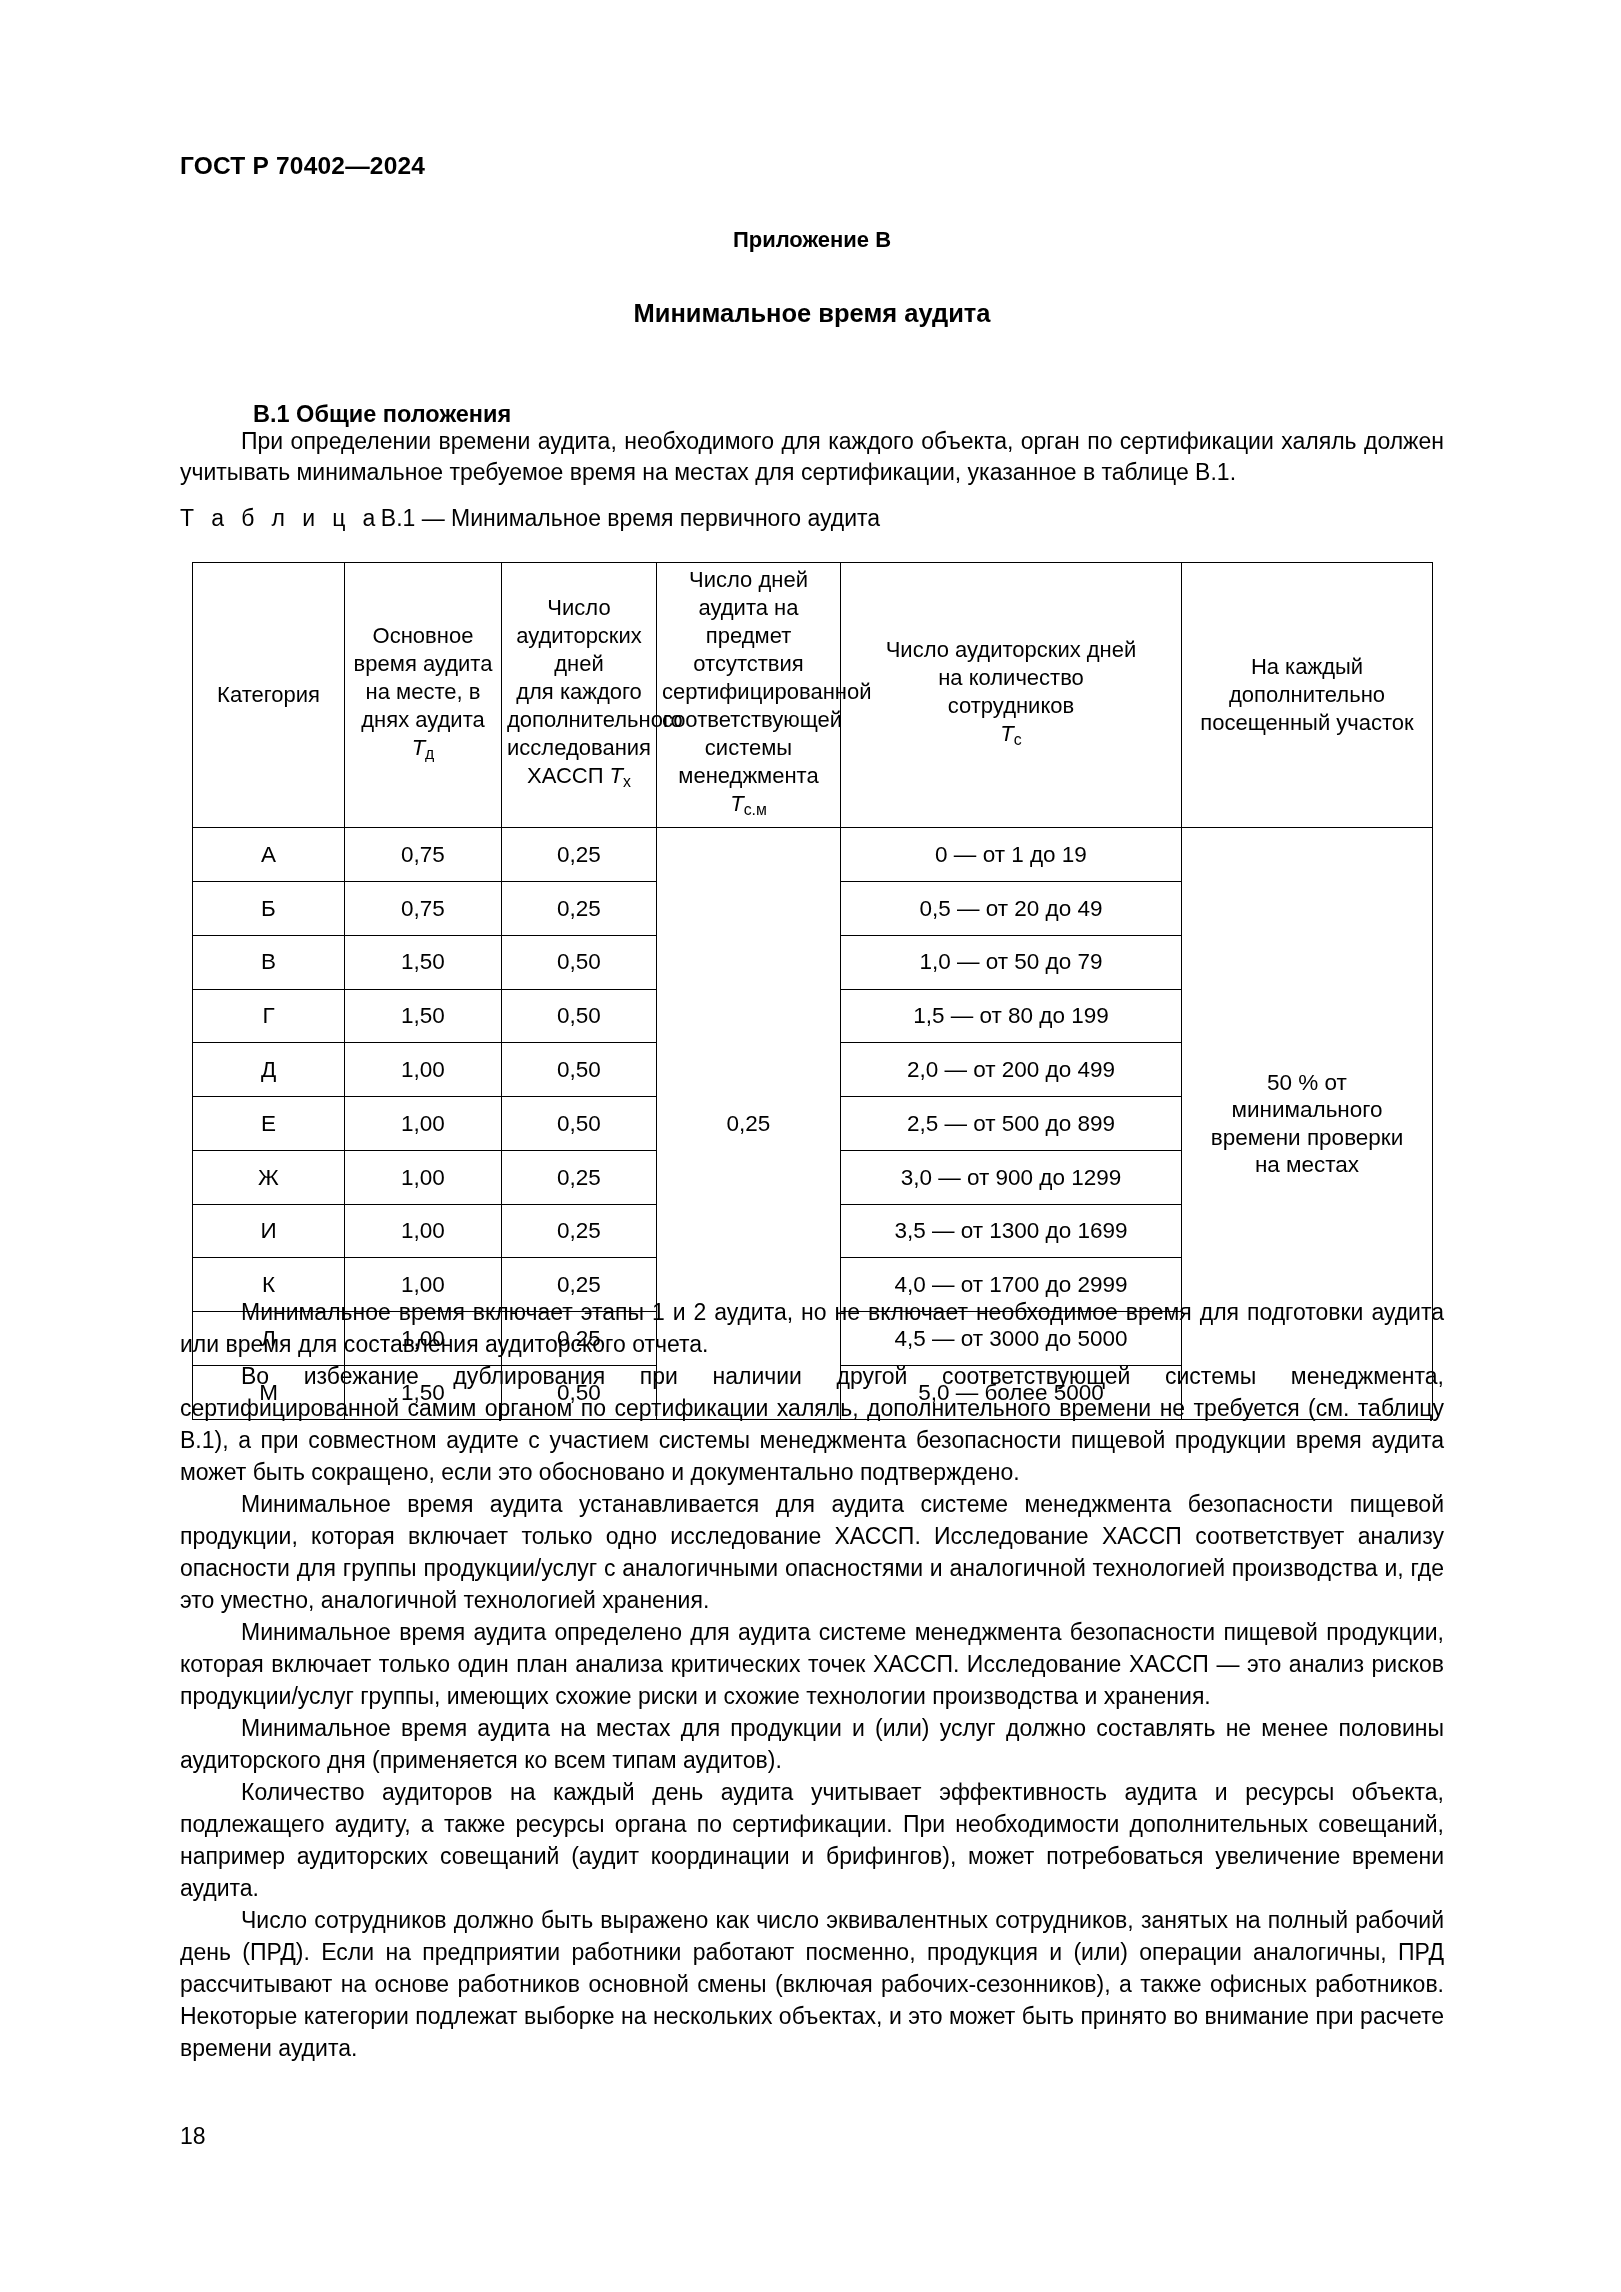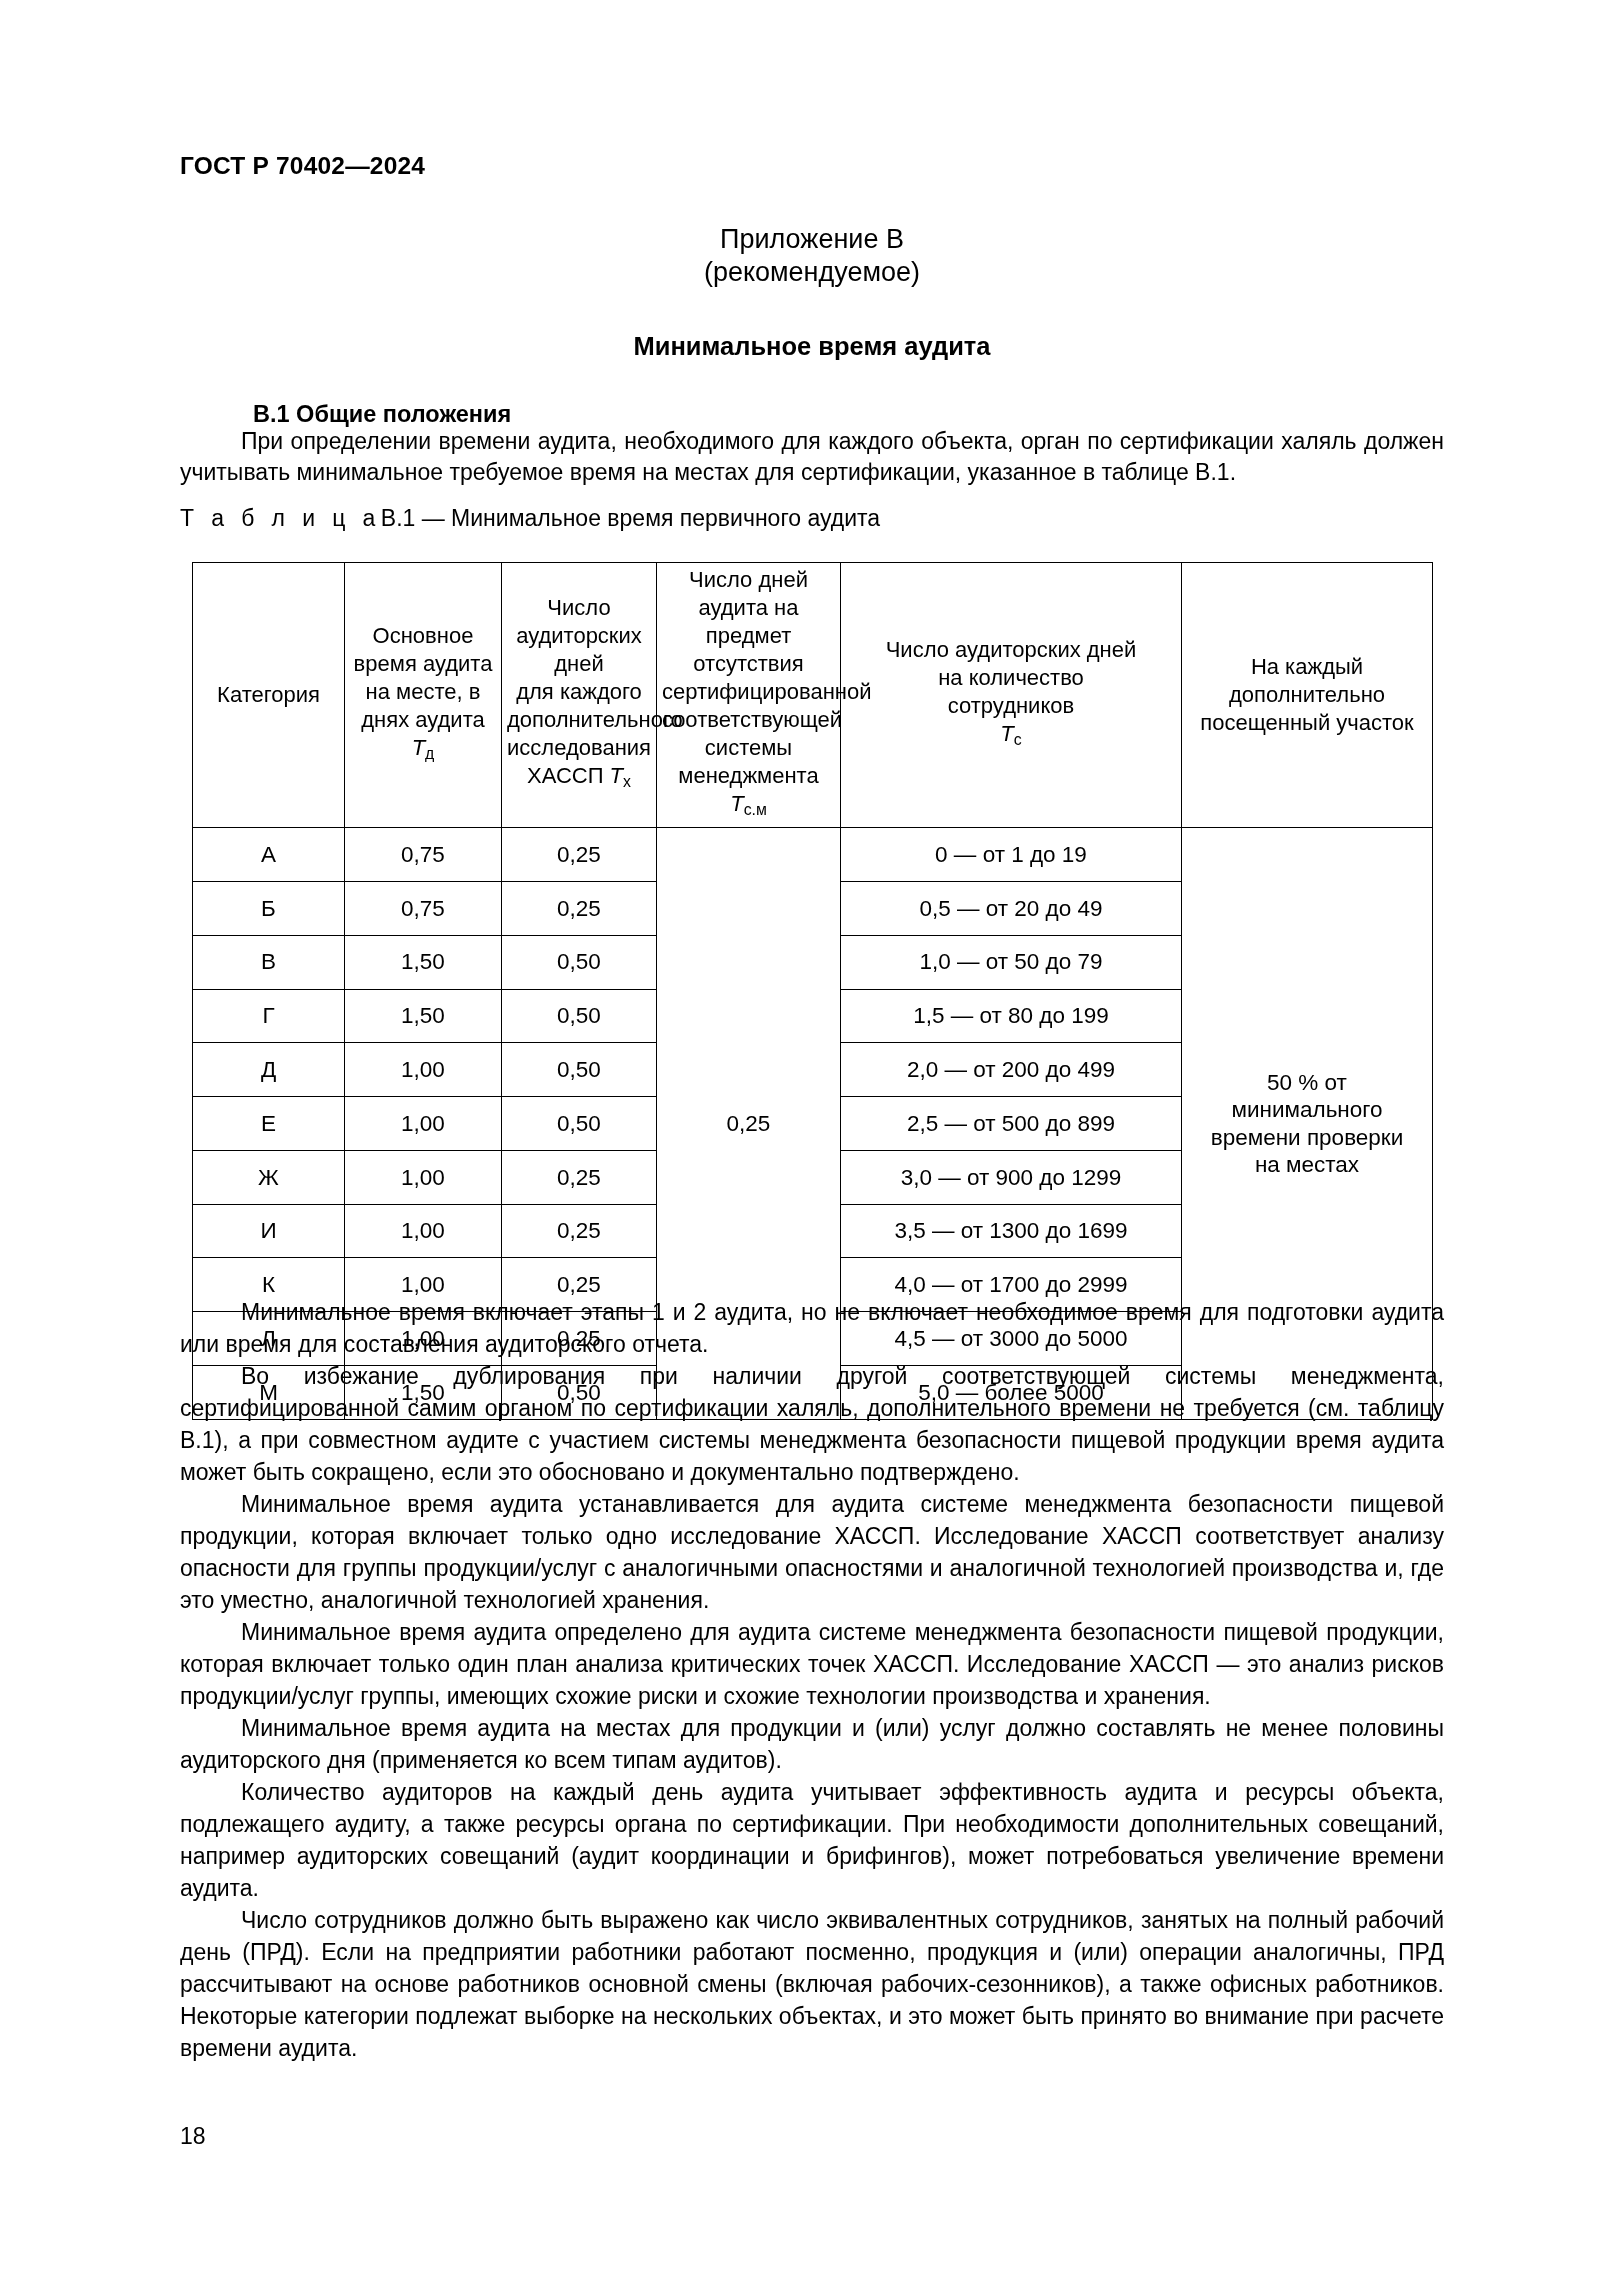--- a/index.html
+++ b/index.html
@@ -35,22 +35,22 @@
 
   
   .annex-block {
     position: absolute;
     left: 180px;
     top: 223px;
     width: 1264px;
     text-align: center;
   }
   .annex-line {
-    font-size: 27px;
-    font-weight: normal;
+    font-size: 22px;
+    font-weight: bold;
     line-height: 33px;
   }
   .annex-title {
     font-size: 25.5px;
     font-weight: bold;
     margin-top: 41px;
     line-height: 33px;
   }
 
   
@@ -165,21 +165,20 @@
 </style>
 </head>
 <body>
 
 <div class="page">
 
   <div class="doc-header">ГОСТ Р 70402—2024</div>
 
   <div class="annex-block">
     <div class="annex-line">Приложение В</div>
-    <div class="annex-line">(рекомендуемое)</div>
     <div class="annex-title">Минимальное время аудита</div>
   </div>
 
   <div class="section-heading">В.1 Общие положения</div>
 
   <div class="intro-para">При определении времени аудита, необходимого для каждого объекта, орган по сертификации халяль должен учитывать минимальное требуемое время на местах для сертификации, указанное в таблице В.1.</div>
 
   <div class="table-caption">
     <span class="cap-word">Т а б л и ц а</span><span>В.1 — Минимальное время первичного аудита</span>
   </div>

